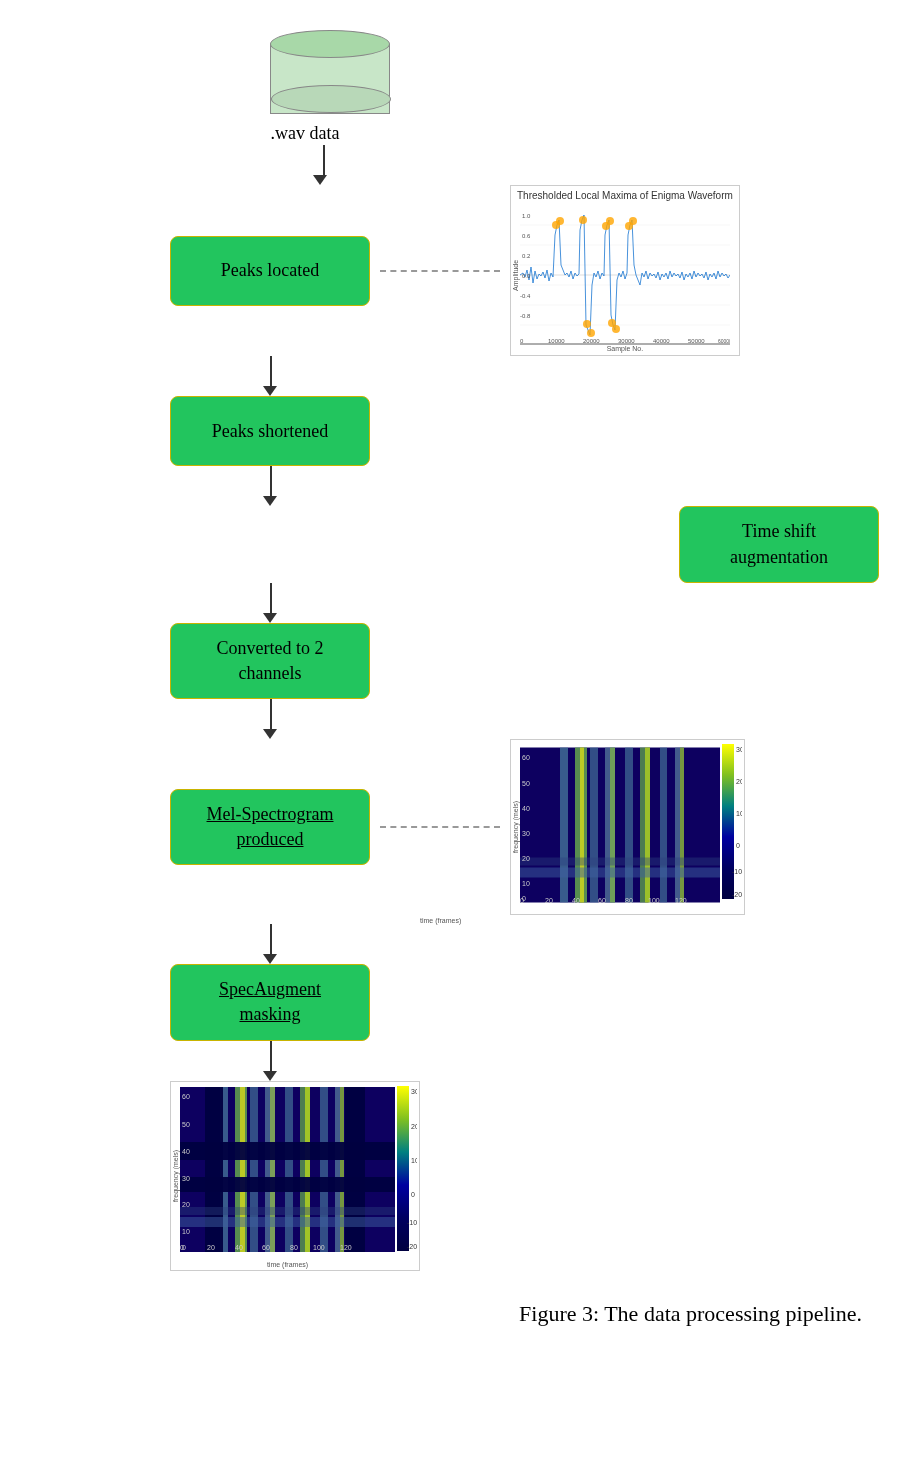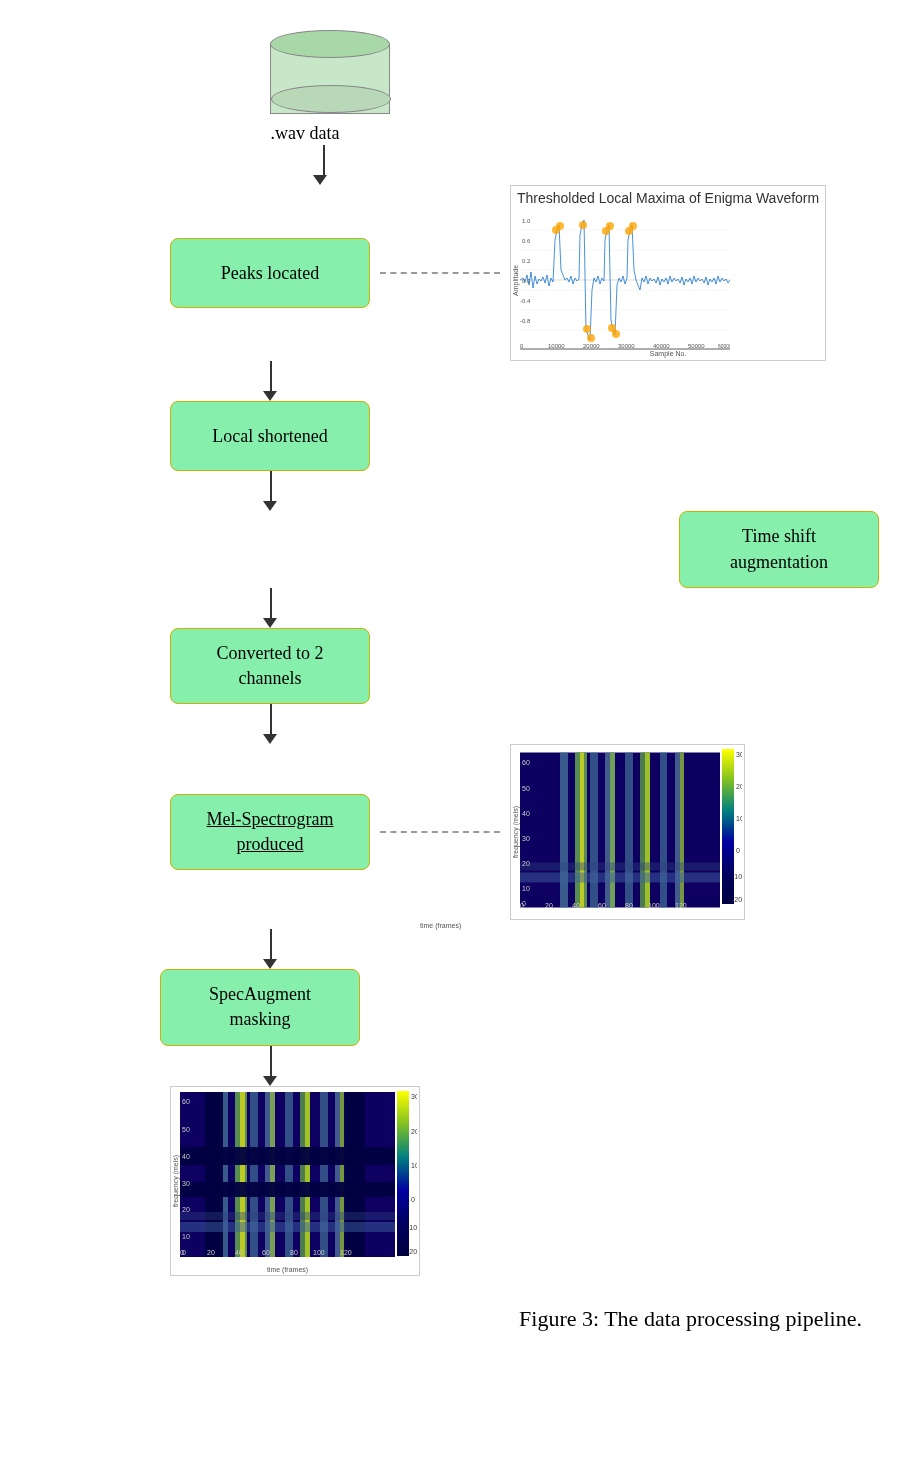--- a/index.html
+++ b/index.html
@@ -74,21 +74,21 @@
       font-family: Georgia, serif;
       text-align: center;
       margin-top: 8px;
       line-height: 1.3;
     }
 
     
     .process-box {
       width: 200px;
       min-height: 70px;
-      background: #86efac;
+      background: #22c55e;
       border: 1.5px solid #c8b400;
       border-radius: 8px;
       display: flex;
       align-items: center;
       justify-content: center;
       text-align: center;
       font-size: 18px;
       font-family: Georgia, serif;
       padding: 12px 16px;
       line-height: 1.4;
@@ -150,21 +150,21 @@
       <div style="width:0; height:0; border-left:7px solid transparent; border-right:7px solid transparent; border-top:10px solid #333; margin-left:93px;"></div>
     </div>
 
     <div class="full-row" style="margin-left:10px;">
       <div class="process-box">
         <span>Peaks located</span>
       </div>
       <div class="dashed-connector"></div>
 
       <div style="display:flex; flex-direction:column; border:1px solid #ccc;">
-        <div class="chart-title" style="font-size:14px; padding:4px 6px; text-align:center; font-family:Arial,sans-serif; color:#333;">Thresholded Local Maxima of Enigma Waveform</div>
+        <div class="chart-title" style="font-size:10px; padding:4px 6px; text-align:center; font-family:Arial,sans-serif; color:#333;">Thresholded Local Maxima of Enigma Waveform</div>
         <div style="display:flex; flex-direction:row;">
 
           <div style="writing-mode:vertical-rl; transform:rotate(180deg); font-size:7px; font-family:Arial,sans-serif; color:#555; padding: 2px 1px; text-align:center;">Amplitude</div>
 
           <div style="position:relative; width:210px; height:140px; background:#fff; overflow:hidden;">
             <svg width="210" height="140" viewBox="0 0 210 140">
 
               <rect width="210" height="140" fill="white"></rect>
 
               <line x1="0" y1="20" x2="210" y2="20" stroke="#eee" stroke-width="0.5"></line>
@@ -226,21 +226,21 @@
         </div>
         <div style="font-size:7px; font-family:Arial,sans-serif; color:#555; text-align:center; padding-bottom:3px;">Sample No.</div>
       </div>
     </div>
 
     <div style="width:2px; height:30px; background:#333; margin-left:110px;"></div>
     <div style="width:0; height:0; border-left:7px solid transparent; border-right:7px solid transparent; border-top:10px solid #333; margin-left:103px;"></div>
 
     <div class="full-row" style="margin-left:10px;">
       <div class="process-box">
-        <span>Local shortened</span>
+        <span>Peaks shortened</span>
       </div>
     </div>
 
     <div style="width:2px; height:30px; background:#333; margin-left:110px;"></div>
     <div style="width:0; height:0; border-left:7px solid transparent; border-right:7px solid transparent; border-top:10px solid #333; margin-left:103px;"></div>
 
     <div class="full-row" style="margin-left:19px;justify-content:flex-end;">
       <div class="process-box">
         <span>Time shift<br>augmentation</span>
       </div>
@@ -336,21 +336,21 @@
           </svg>
         </div>
       </div>
     </div>
 
     <div style="font-size:7px; font-family:Arial,sans-serif; color:#555; margin-left:260px; margin-top:2px;">time (frames)</div>
 
     <div style="width:2px; height:30px; background:#333; margin-left:110px;"></div>
     <div style="width:0; height:0; border-left:7px solid transparent; border-right:7px solid transparent; border-top:10px solid #333; margin-left:103px;"></div>
 
-    <div class="full-row" style="">
+    <div class="full-row" style="margin-left:10px;text-decoration:underline;">
       <div class="process-box">
         <span>SpecAugment<br>masking</span>
       </div>
     </div>
 
     <div style="width:2px; height:30px; background:#333; margin-left:110px;"></div>
     <div style="width:0; height:0; border-left:7px solid transparent; border-right:7px solid transparent; border-top:10px solid #333; margin-left:103px;"></div>
 
     <div style="display:flex; flex-direction:row; border:1px solid #ccc; background:#fff; margin-left:10px;">
       <div style="writing-mode:vertical-rl; transform:rotate(180deg); font-size:7px; font-family:Arial,sans-serif; color:#555; text-align:center; padding:2px 1px;">frequency (mels)</div>

